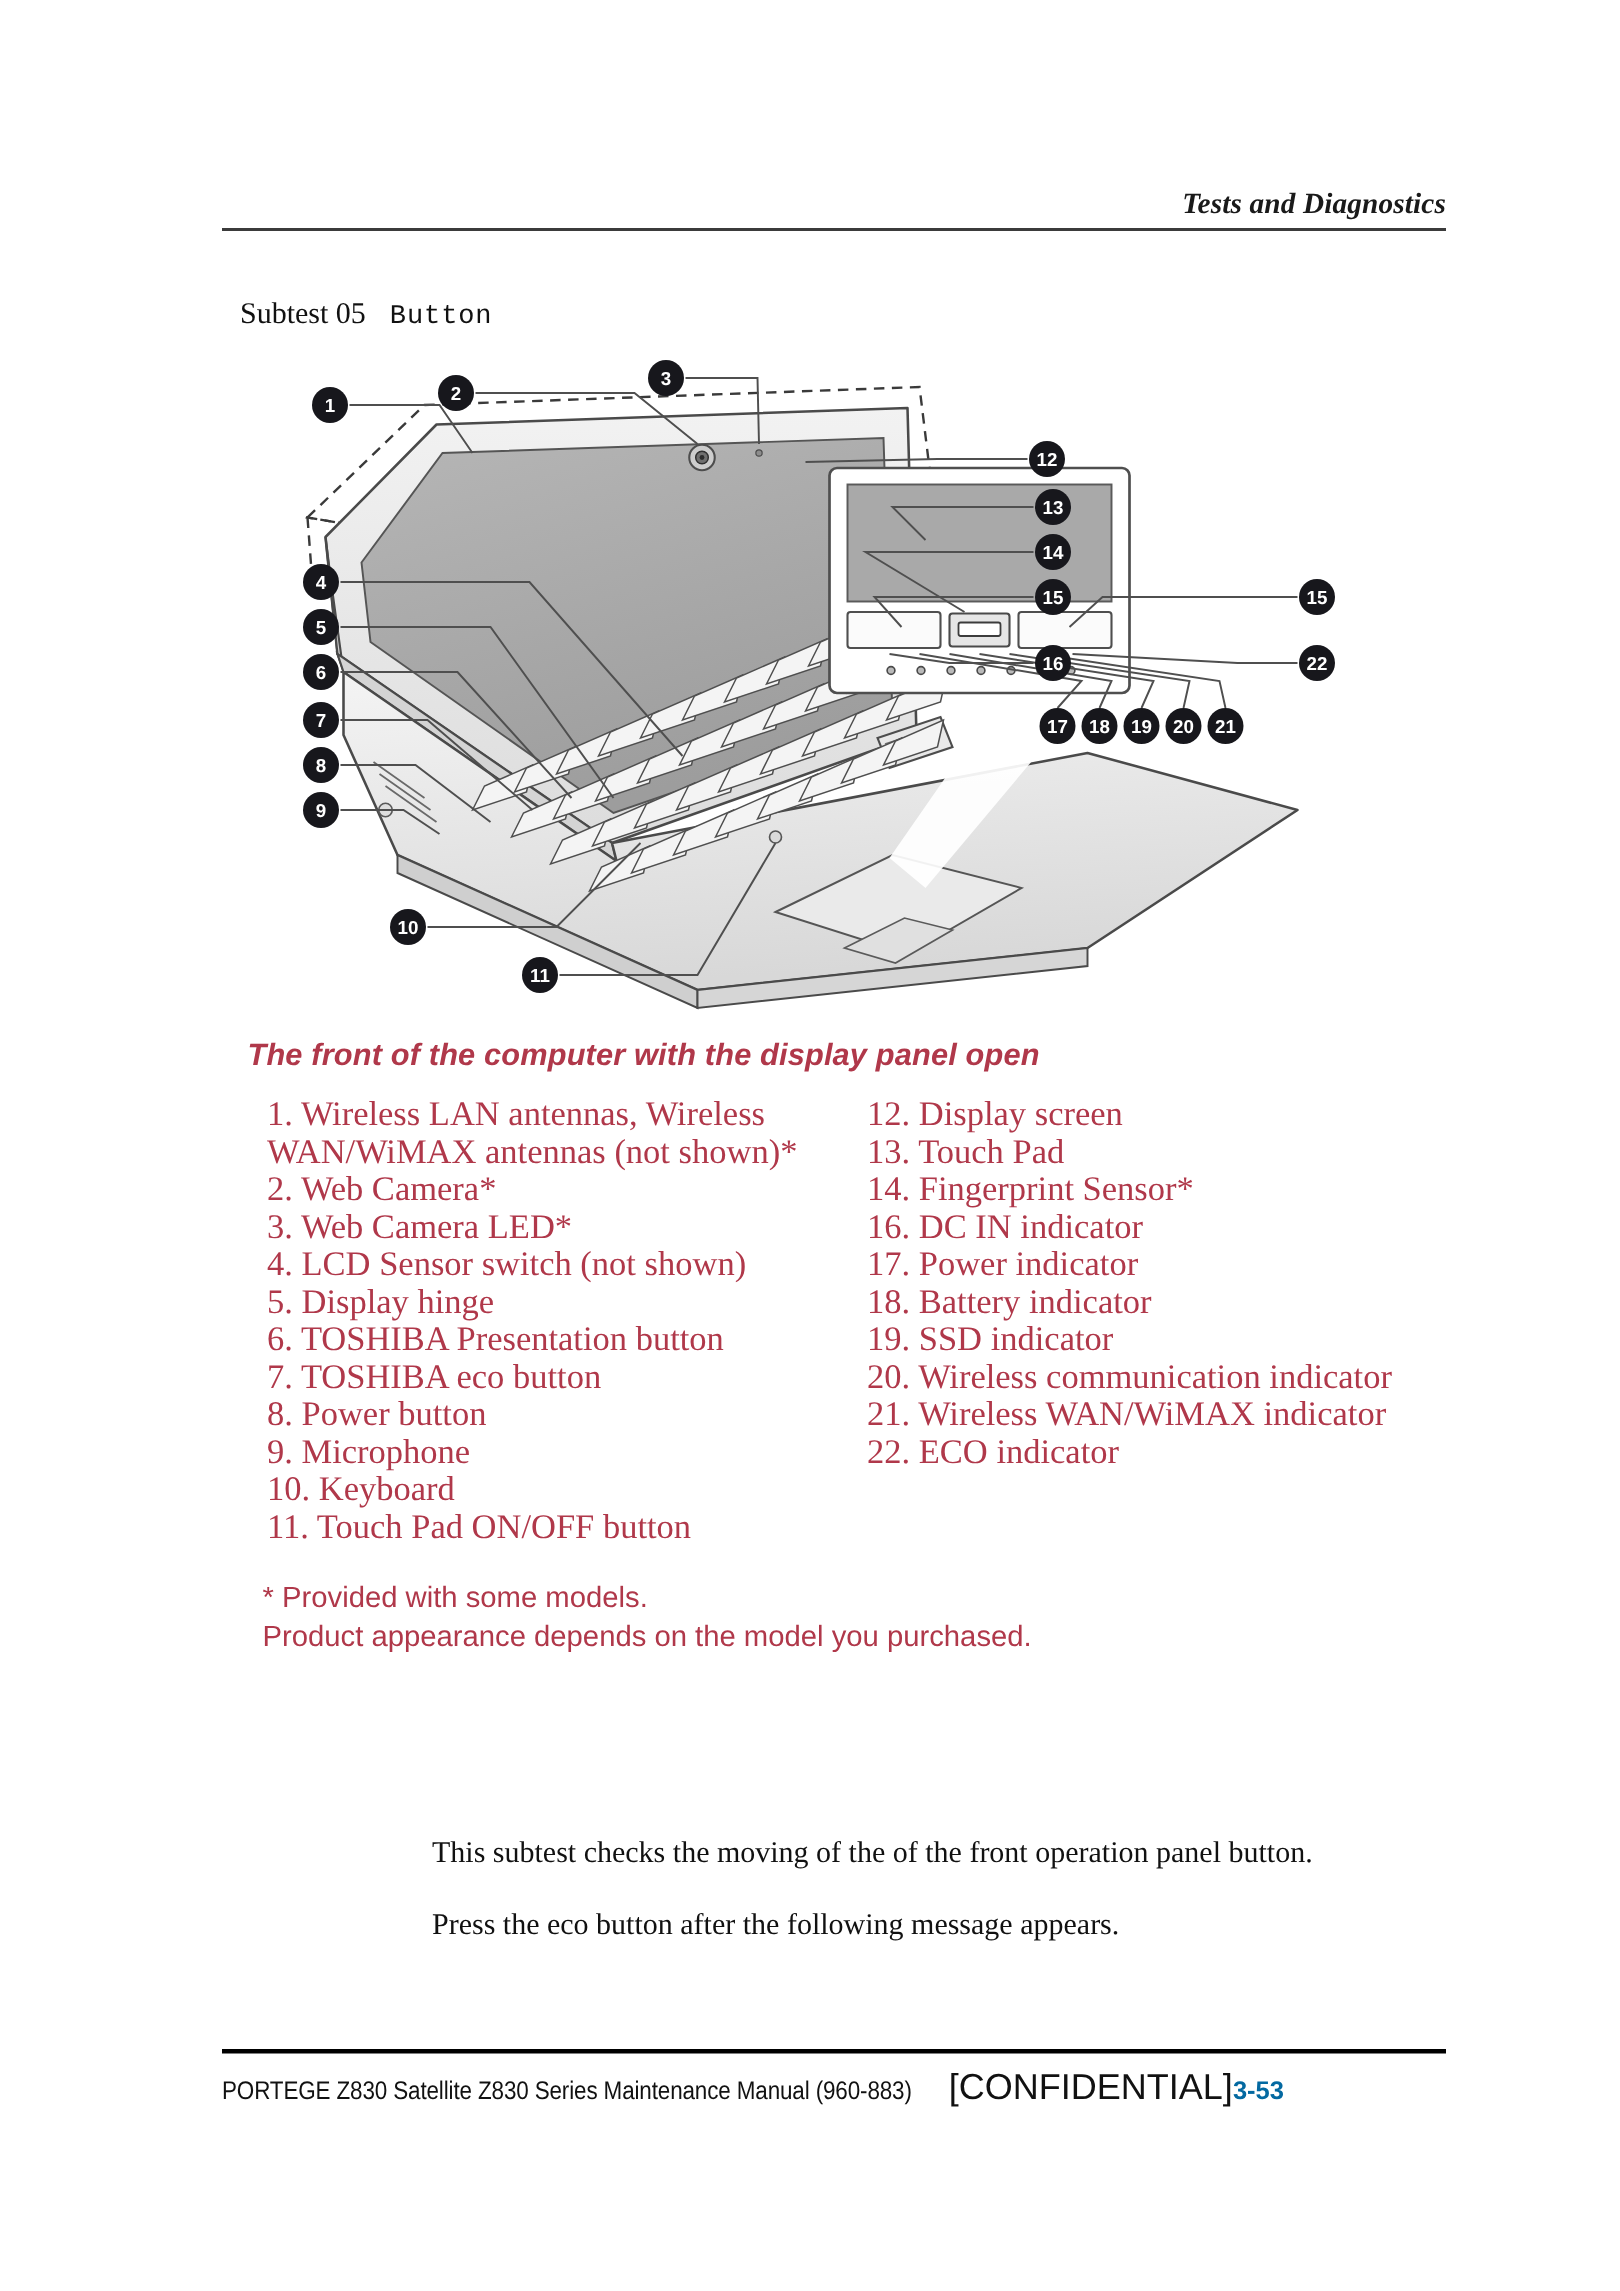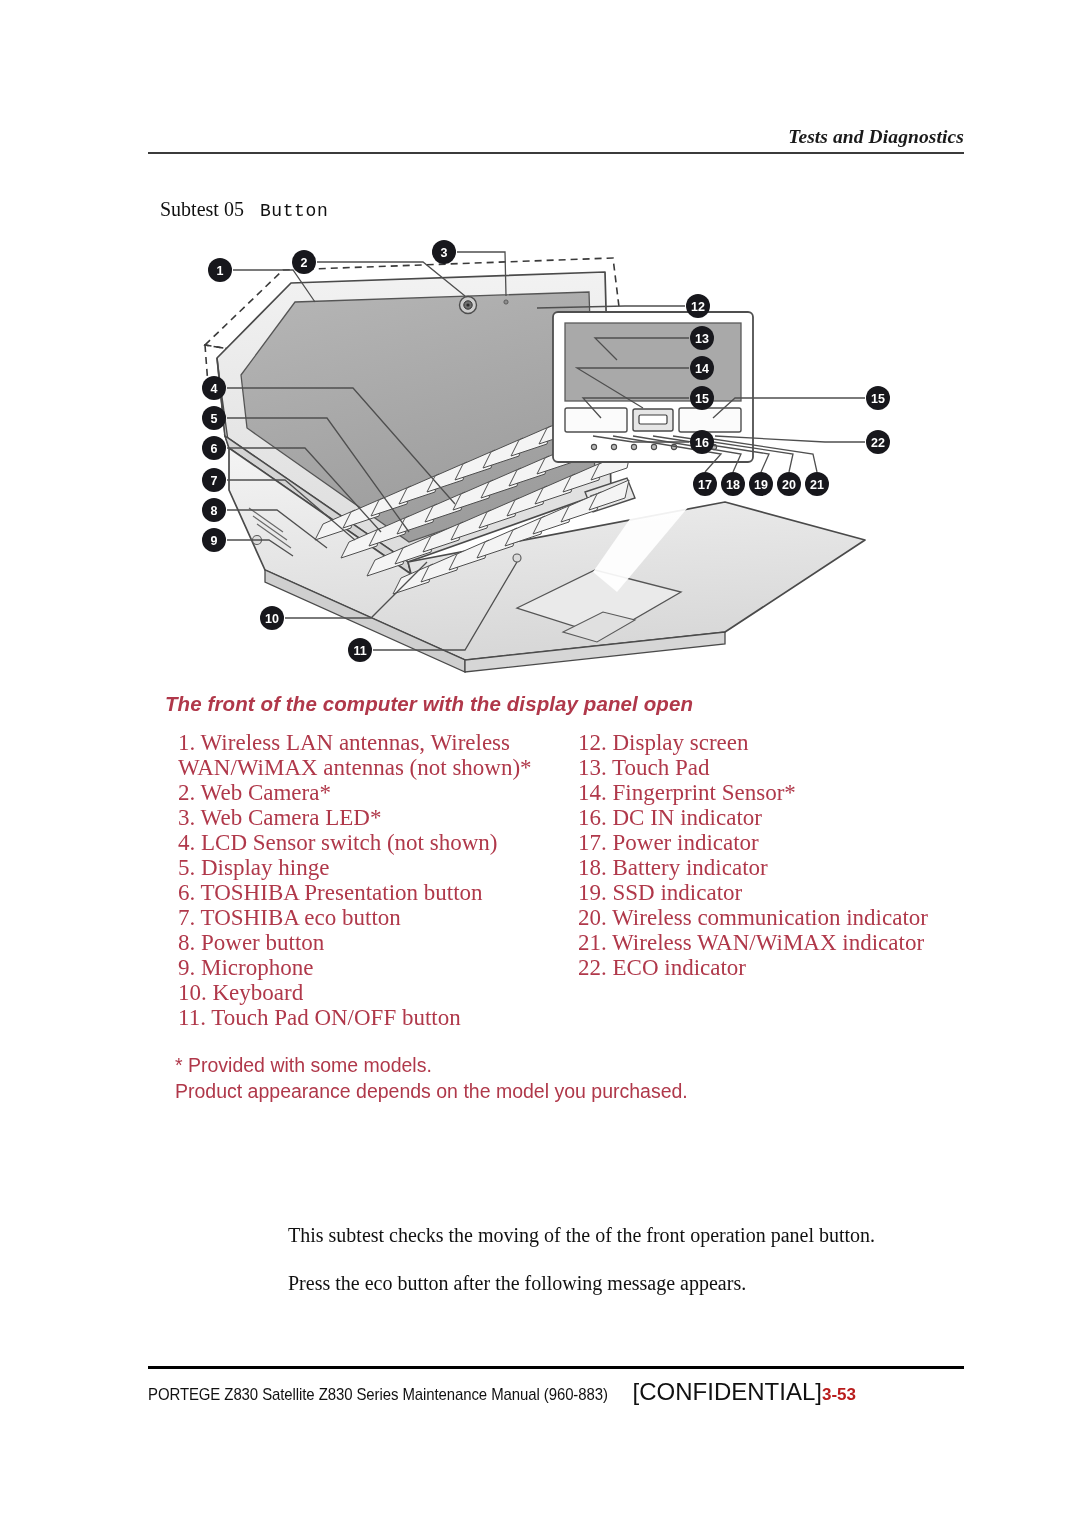--- a/index.html
+++ b/index.html
@@ -177,21 +177,21 @@
   .footer-conf {
     font-family: "Liberation Sans", sans-serif;
     font-size: 24px;
     color: #111;
     margin-left: -38px;
   }
   .footer-page {
     font-family: "Liberation Sans", sans-serif;
     font-weight: bold;
     font-size: 17px;
-    color: #b91c1c;
+    color: #0369a1;
   }
 </style>
 </head>
 <body>
 
 <div class="page">
 
   <div class="header">
     <div class="header-title">Tests and Diagnostics</div>
     <div class="header-rule"></div>

